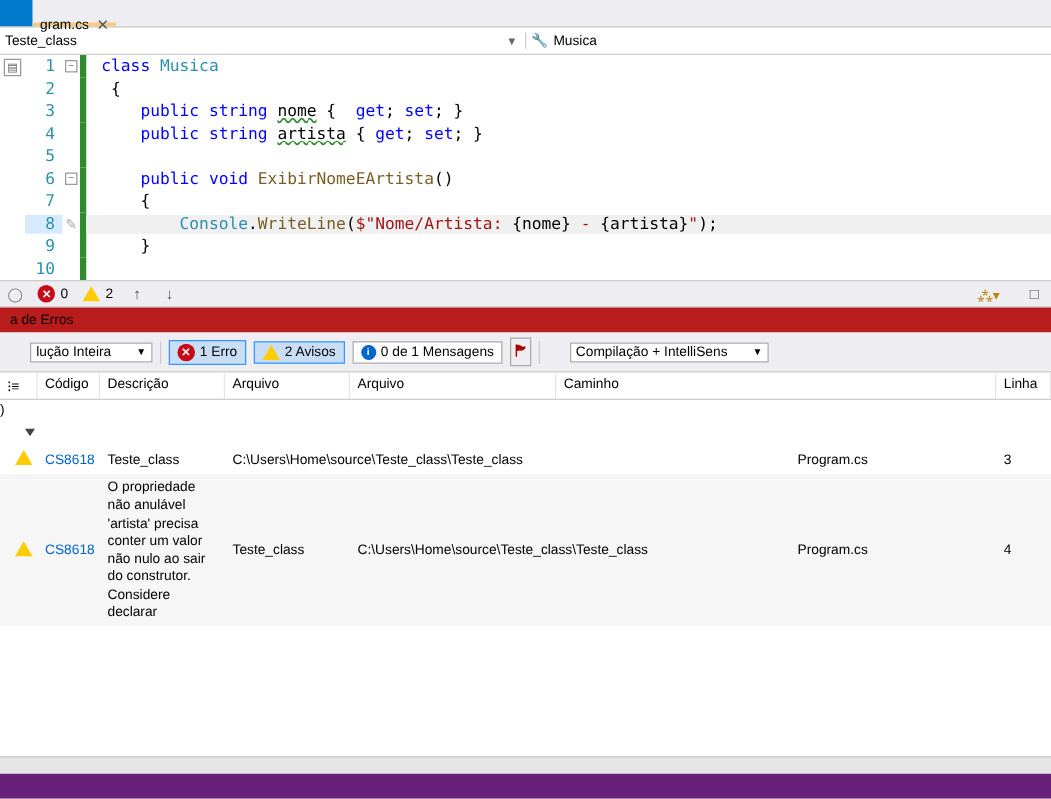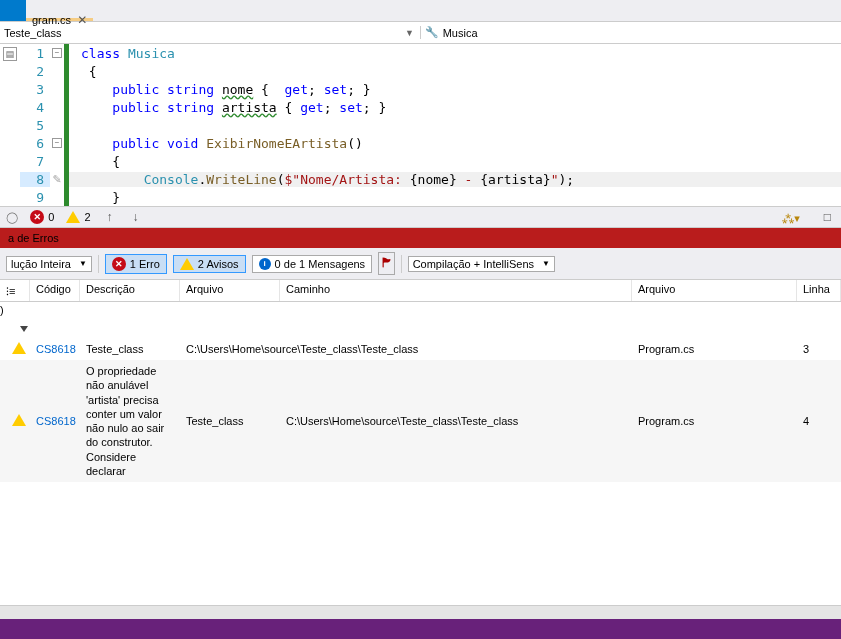--- a/index.html
+++ b/index.html
@@ -45,21 +45,21 @@
 .ico-err { width: 14px; height: 14px; background: #c50b17; border-radius: 50%; display: inline-flex; align-items: center; justify-content: center; color: #fff; font-size: 9px; font-weight: bold; }
 .ico-warn { width: 0; height: 0; border-left: 7px solid transparent; border-right: 7px solid transparent; border-bottom: 12px solid #ffcc00; position: relative; display: inline-block; }
 .arrow-btn { color: #555; font-size: 12px; padding: 0 4px; }
 .wand { color: #b8860b; margin-left: auto; }
 
 
 .err-title { background: #b91c1c; padding: 4px 8px; font-size: 11px; }
 
 
 .err-toolbar { background: #eeeef2; padding: 4px 6px; display: flex; align-items: center; gap: 6px; border-bottom: 1px solid #ccc; }
-.dd { border: 1px solid #aaa; background: #fff; padding: 1px 4px; font-size: 11px; display: flex; align-items: center; gap: 8px; }
+.dd { border: 1px solid #aaa; background: #fff; padding: 1px 4px; font-size: 11px; display: flex; align-items: center; gap: 20px; margin-left: 18px; }
 .btn { border: 1px solid #aaa; background: #fff; padding: 2px 6px; font-size: 11px; display: flex; align-items: center; gap: 4px; }
 .btn.active { background: #c9def5; border-color: #3399ff; }
 .ico-info { width: 12px; height: 12px; background: #0066cc; border-radius: 50%; display: inline-flex; align-items: center; justify-content: center; color: #fff; font-size: 8px; font-weight: bold; }
 .filter-ico { color: #a00; font-weight: bold; border: 1px solid #aaa; padding: 2px 3px; font-size: 10px; }
 .sep { width: 1px; height: 18px; background: #ccc; }
 
 
 .err-table { display: flex; flex-direction: column; flex: 1; overflow: hidden; }
 .hdr { display: flex; background: #fff; border-bottom: 1px solid #ccc; font-size: 11px; }
 .hdr-cell { border-right: 1px solid #e5e5e5; padding: 3px 6px; }
@@ -164,20 +164,26 @@
           </div>
         <div class="green-bar"></div>
         <div class="code hl">        <span class="type">Console</span>.<span class="mtd">WriteLine</span>(<span class="str">$"Nome/Artista: </span>{nome}<span class="str"> - </span>{artista}<span class="str">"</span>);</div>
       </div>
       <div class="line-row">
         <div class="lineno">9</div>
         <div class="fold-col"></div>
           <div class="green-bar"></div>
         <div class="code">    }</div>
       </div>
+      <div class="line-row">
+        <div class="lineno">10</div>
+        <div class="fold-col"></div>
+          <div class="green-bar"></div>
+        <div class="code"> </div>
+      </div>
     </div>
   </div>
 
   <div class="ed-status">
     <span style="color:#777;">◯</span>
     <span class="st-item">
         <span class="ico-err">✕</span>
         <span>0</span>
       </span>
     <span class="st-item">
@@ -217,22 +223,22 @@
       <span style="font-size:8px;">▼</span>
     </div>
   </div>
 
   <div class="err-table">
     <div class="hdr">
       <div class="hdr-cell c-ico">⁝≡</div>
       <div class="hdr-cell c-code">Código</div>
       <div class="hdr-cell c-desc">Descrição</div>
       <div class="hdr-cell c-proj">Arquivo</div>
+      <div class="hdr-cell c-file">Arquivo</div>
       <div class="hdr-cell c-path">Caminho</div>
-      <div class="hdr-cell c-file">Arquivo</div>
       <div class="hdr-cell c-line">Linha</div>
     </div>
     <div style="padding:2px 0 2px 0;font-size:11px;">)</div>
     <div class="group-row">
       <span class="group-arrow"></span>
     </div>
 
     <div class="row">
       <div class="cell c-ico"><span class="warn-tri"></span></div>
       <div class="cell c-code"><span class="code-link">CS8618</span></div>

